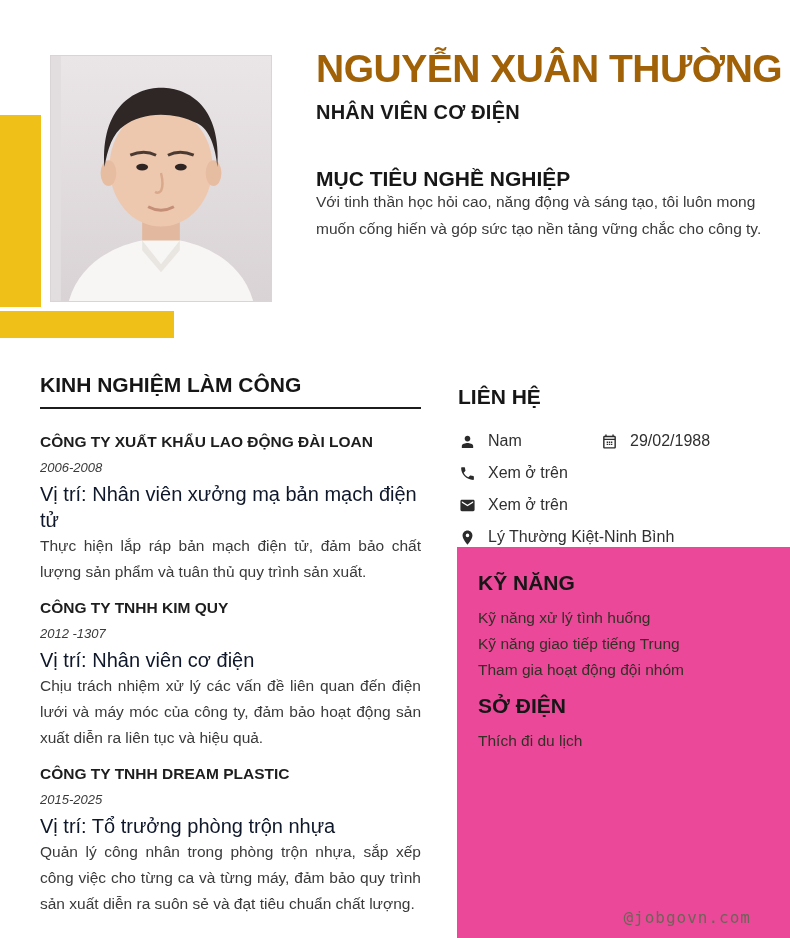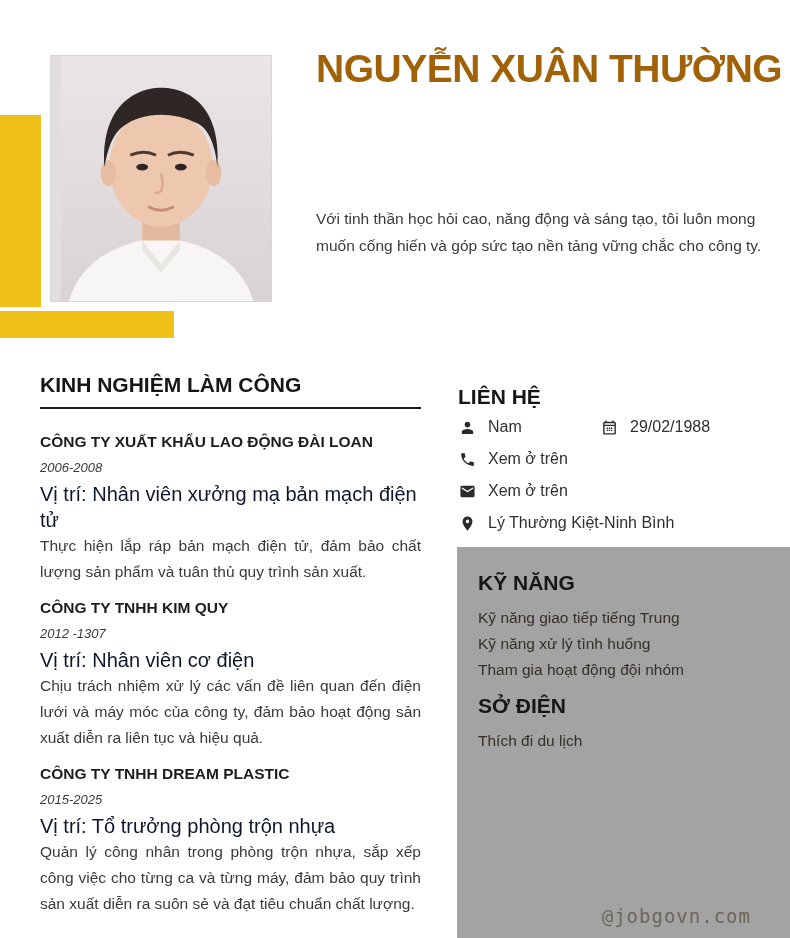--- a/index.html
+++ b/index.html
@@ -33,21 +33,21 @@
   }
   .job-title {
     position: absolute; left: 316px; top: 101px;
     font-size: 20px; font-weight: 700; color: #191919; letter-spacing: 0.2px;
   }
   .objective-heading {
     position: absolute; left: 316px; top: 167px;
     font-size: 21px; font-weight: 700; color: #161616;
   }
   .objective-text {
-    position: absolute; left: 316px; top: 205px; width: 458px;
+    position: absolute; left: 316px; top: 188px; width: 458px;
     font-size: 15.5px; line-height: 27px; color: #3a3a3a;
   }
 
   
   .experience {
     position: absolute; left: 40px; top: 372px; width: 381px;
   }
   .section-heading {
     font-size: 21px; font-weight: 700; color: #161616; line-height: 26px;
   }
@@ -58,41 +58,41 @@
   .entry + .entry { margin-top: 10px; }
   .entry .company { font-size: 15.5px; font-weight: 700; color: #1d1d1d; line-height: 26px; }
   .entry .period { font-size: 13px; font-style: italic; color: #3a3a3a; line-height: 26px; }
   .entry .position { font-size: 20px; color: #0f172a; line-height: 26px; }
   .entry .description { font-size: 15.5px; color: #3a3a3a; line-height: 26px; text-align: justify; }
 
   
   .contact { position: absolute; left: 458px; top: 383px; width: 320px; }
   .contact .section-heading { line-height: 28px; }
   .contact-rows { margin-top: 7px; }
-  .contact-row { display: flex; align-items: flex-start; height: 32px; }
+  .contact-row { display: flex; align-items: flex-end; height: 32px; }
   .contact-pair { display: flex; align-items: center; }
   .contact-pair.first { width: 142px; }
   .contact-row .icon { width: 18px; height: 18px; flex: 0 0 18px; display: inline-flex; align-items: center; justify-content: center; }
   .contact-row .icon svg { width: 17px; height: 17px; fill: #2b2b2b; }
   .contact-row .txt { margin-left: 12px; font-size: 16px; color: #303030; white-space: nowrap; }
 
   
   .side-box {
     position: absolute; left: 457px; top: 547px; width: 333px; height: 391px;
-    background: #a3a3a3; padding: 13px 18px 8px 21px;
+    background: #ec4899; padding: 13px 18px 8px 21px;
   }
   .side-box .section-heading { margin-top: 9px; line-height: 28px; }
   .side-list { margin-top: 8px; }
   .side-list .side-item { font-size: 15.5px; color: #333026; line-height: 26px; }
   .hobby-heading { margin-top: 17px; }
 
   .watermark {
     position: absolute; right: 39px; bottom: 11px;
     font-family: "DejaVu Sans Mono", monospace;
-    font-size: 19px; color: #6b6557; letter-spacing: 1px;
+    font-size: 16px; color: #6b6557; letter-spacing: 1px;
   }
 </style>
 </head>
 <body>
 
 <div class="page">
 
   <div class="yellow-vbar"></div>
   <div class="yellow-hbar"></div>
 
@@ -124,20 +124,22 @@
 
       <ellipse cx="92" cy="112" rx="6" ry="3.4" fill="#2f2624"></ellipse>
       <ellipse cx="131" cy="112" rx="6" ry="3.4" fill="#2f2624"></ellipse>
 
       <path d="M111 118 q 3 12 0 18 q -3 3 -6 1" stroke="#d9a98c" stroke-width="2.5" fill="none"></path>
       <path d="M98 152 q 13 7 26 0" stroke="#c58e77" stroke-width="3" fill="none"></path>
     </svg>
   </div>
 
   <div class="name">NGUYỄN XUÂN THƯỜNG</div>
+  <div class="job-title">NHÂN VIÊN CƠ ĐIỆN</div>
+  <div class="objective-heading">MỤC TIÊU NGHỀ NGHIỆP</div>
   <div class="objective-text">Với tinh thần học hỏi cao, năng động và sáng tạo, tôi luôn mong muốn cống hiến và góp sức tạo nền tảng vững chắc cho công ty.</div>
 
   <div class="experience">
     <div class="section-heading">KINH NGHIỆM LÀM CÔNG</div>
     <div class="divider"></div>
 
     <div class="entry">
       <div class="company">CÔNG TY XUẤT KHẨU LAO ĐỘNG ĐÀI LOAN</div>
       <div class="period">2006-2008</div>
       <div class="position">Vị trí: Nhân viên xưởng mạ bản mạch điện tử</div>
@@ -208,22 +210,22 @@
         </span>
         <span class="txt">Lý Thường Kiệt-Ninh Bình</span>
       </div>
 
     </div>
   </div>
 
   <div class="side-box">
     <div class="section-heading">KỸ NĂNG</div>
     <div class="side-list">
+      <div class="side-item">Kỹ năng xử lý tình huống</div>
       <div class="side-item">Kỹ năng giao tiếp tiếng Trung</div>
-      <div class="side-item">Kỹ năng xử lý tình huống</div>
       <div class="side-item">Tham gia hoạt động đội nhóm</div>
     </div>
     <div class="section-heading hobby-heading">SỞ ĐIỆN</div>
     <div class="side-list">
       <div class="side-item">Thích đi du lịch</div>
     </div>
   </div>
 
   <div class="watermark">@jobgovn.com</div>
 

